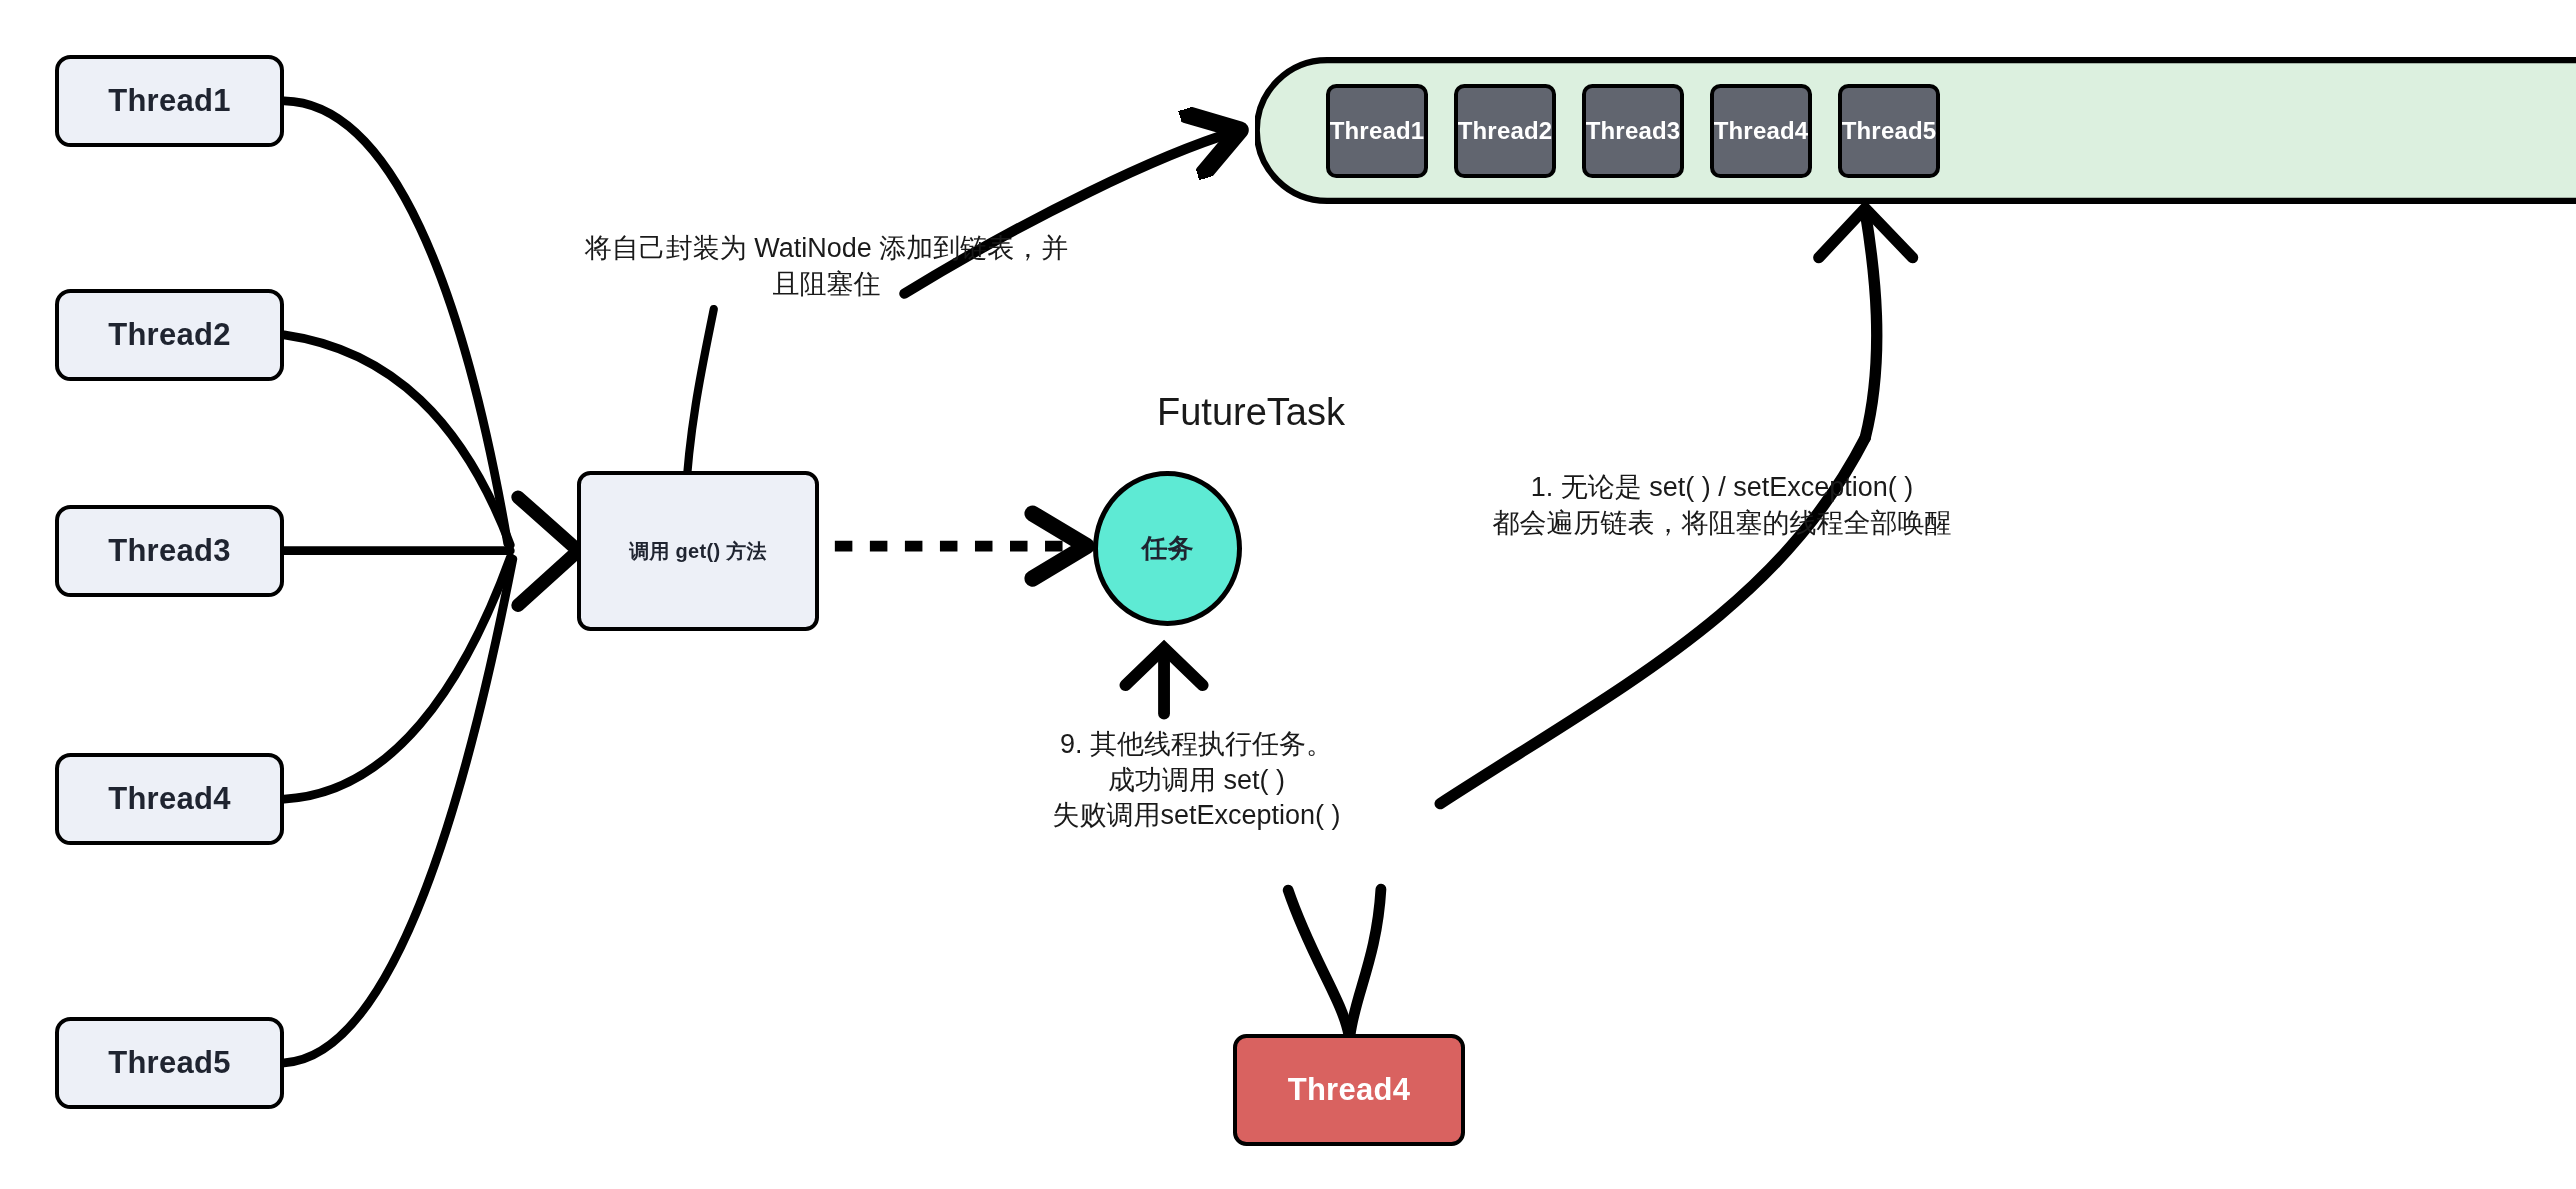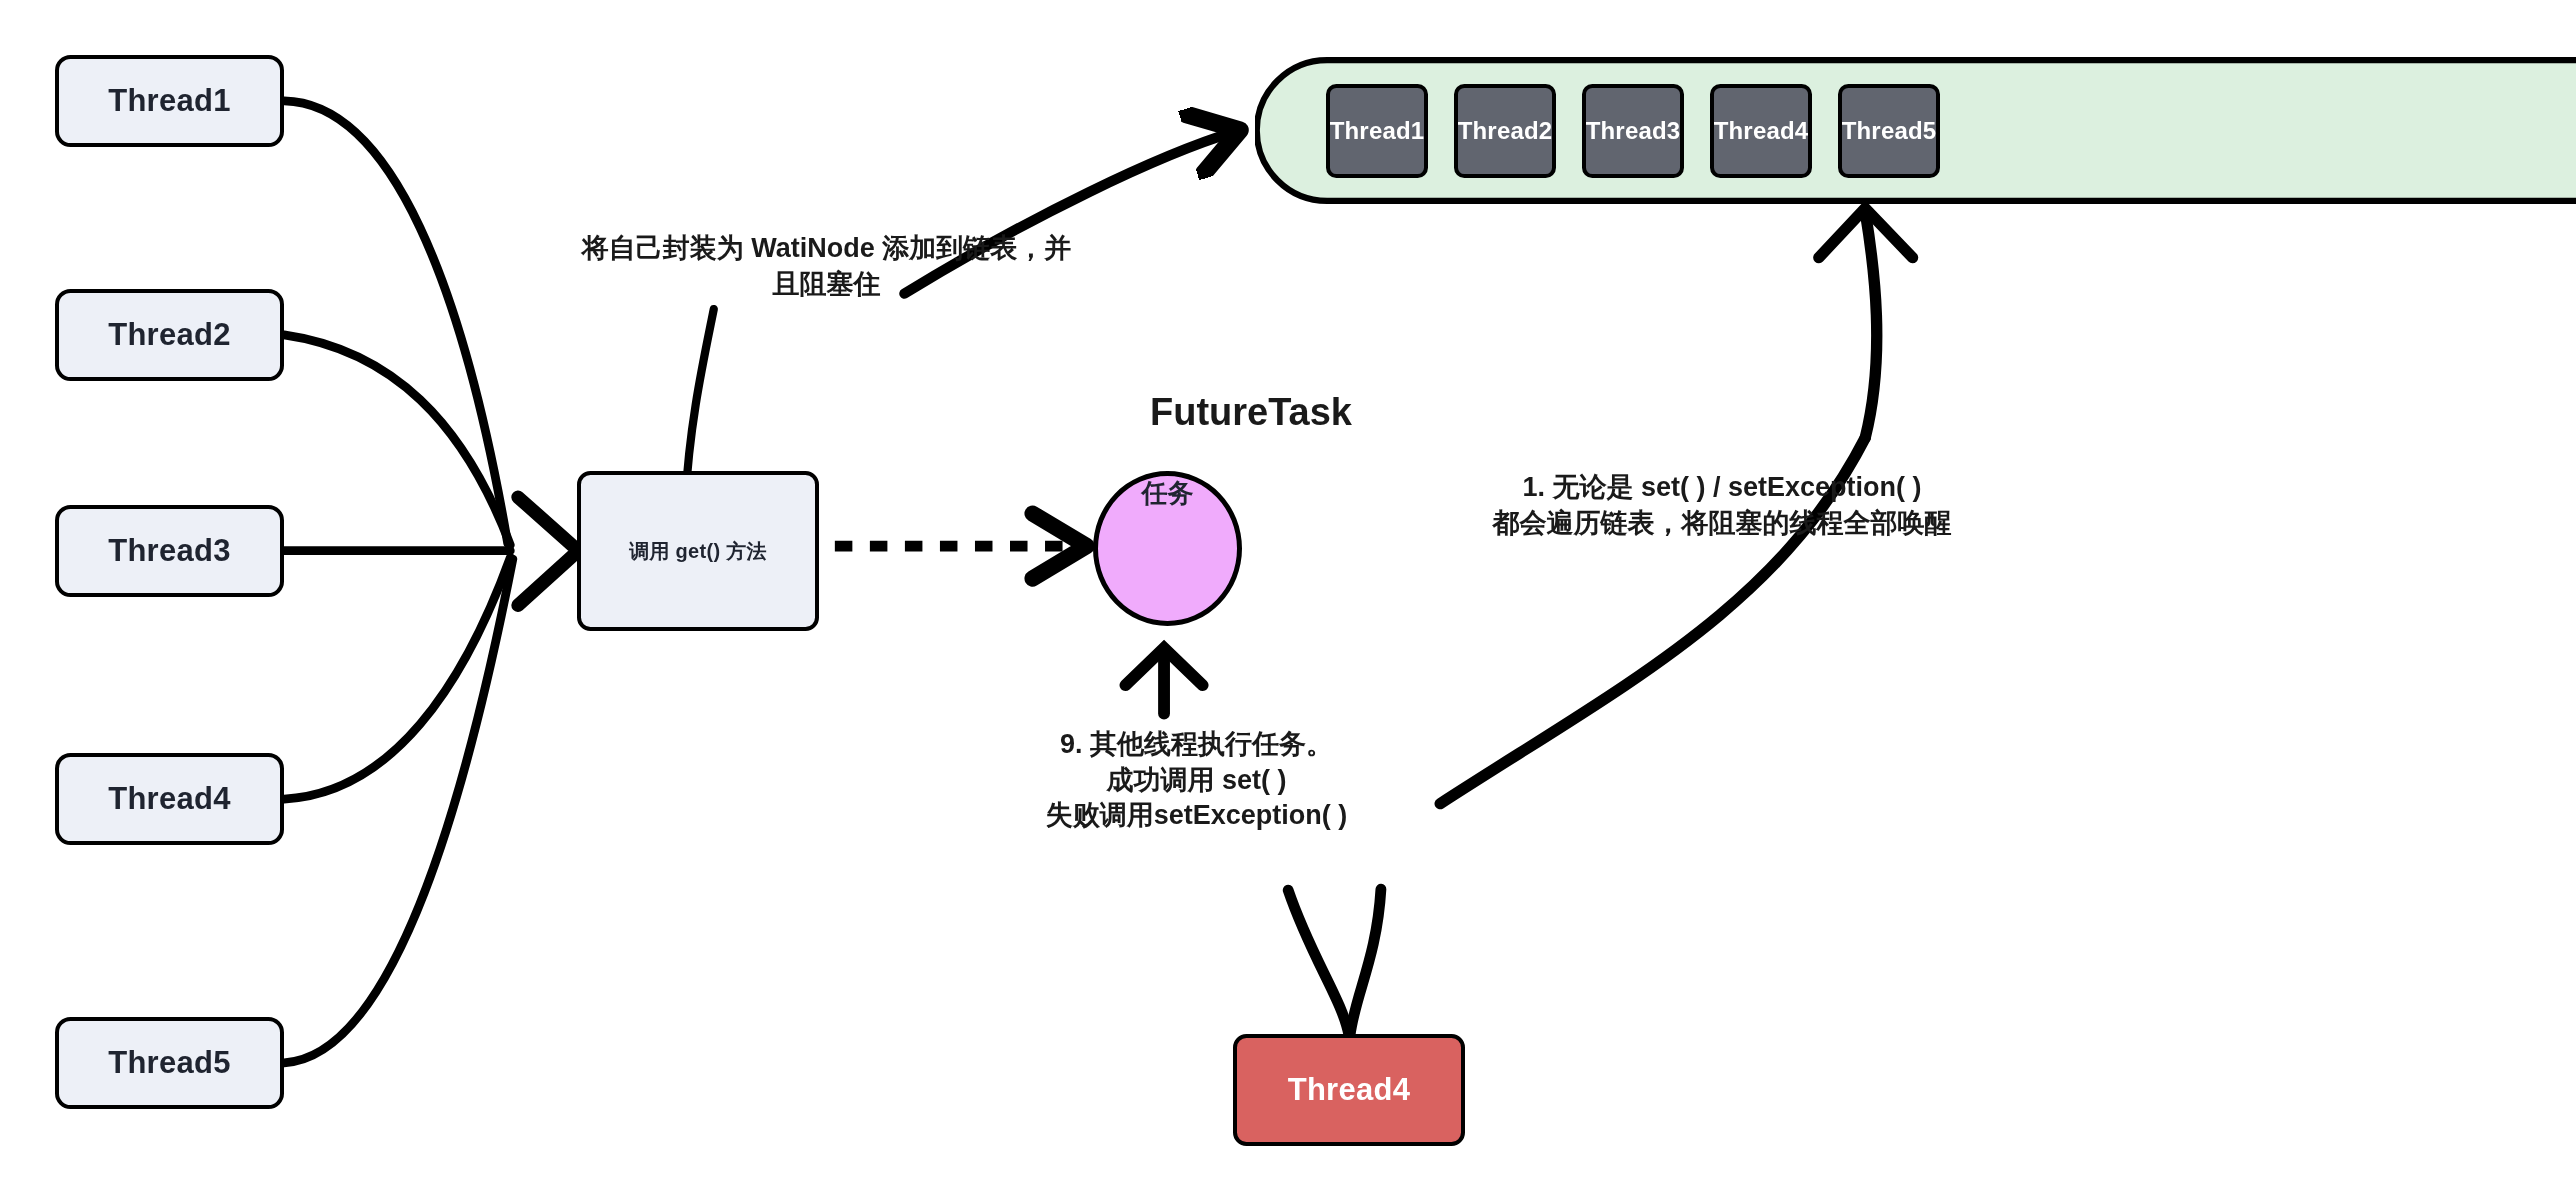--- a/index.html
+++ b/index.html
@@ -63,23 +63,23 @@
   }
 
   
   .task-circle {
     position: absolute;
     box-sizing: border-box;
     width: 149px;
     height: 155px;
     border: 5.2px solid #000000;
     border-radius: 50%;
-    background: #f0abfc;
-    display: flex;
-    align-items: flex-start;
+    background: #5eead4;
+    display: flex;
+    align-items: center;
     justify-content: center;
     color: #1f2430;
     font-size: 26px;
     font-weight: bold;
     z-index: 5;
   }
 
   
   .queue {
     position: absolute;
@@ -117,21 +117,21 @@
     display: flex;
     align-items: center;
     justify-content: center;
     letter-spacing: 0.2px;
   }
 
   
   .label {
     position: absolute;
     color: #1a1a1a;
-    font-weight: bold;
+    font-weight: normal;
     line-height: 1.32;
     white-space: pre-line;
     z-index: 6;
   }
   .label-watinode {
     font-size: 27px;
     text-align: center;
     width: 747px;
     left: 453px;
     top: 231px;

